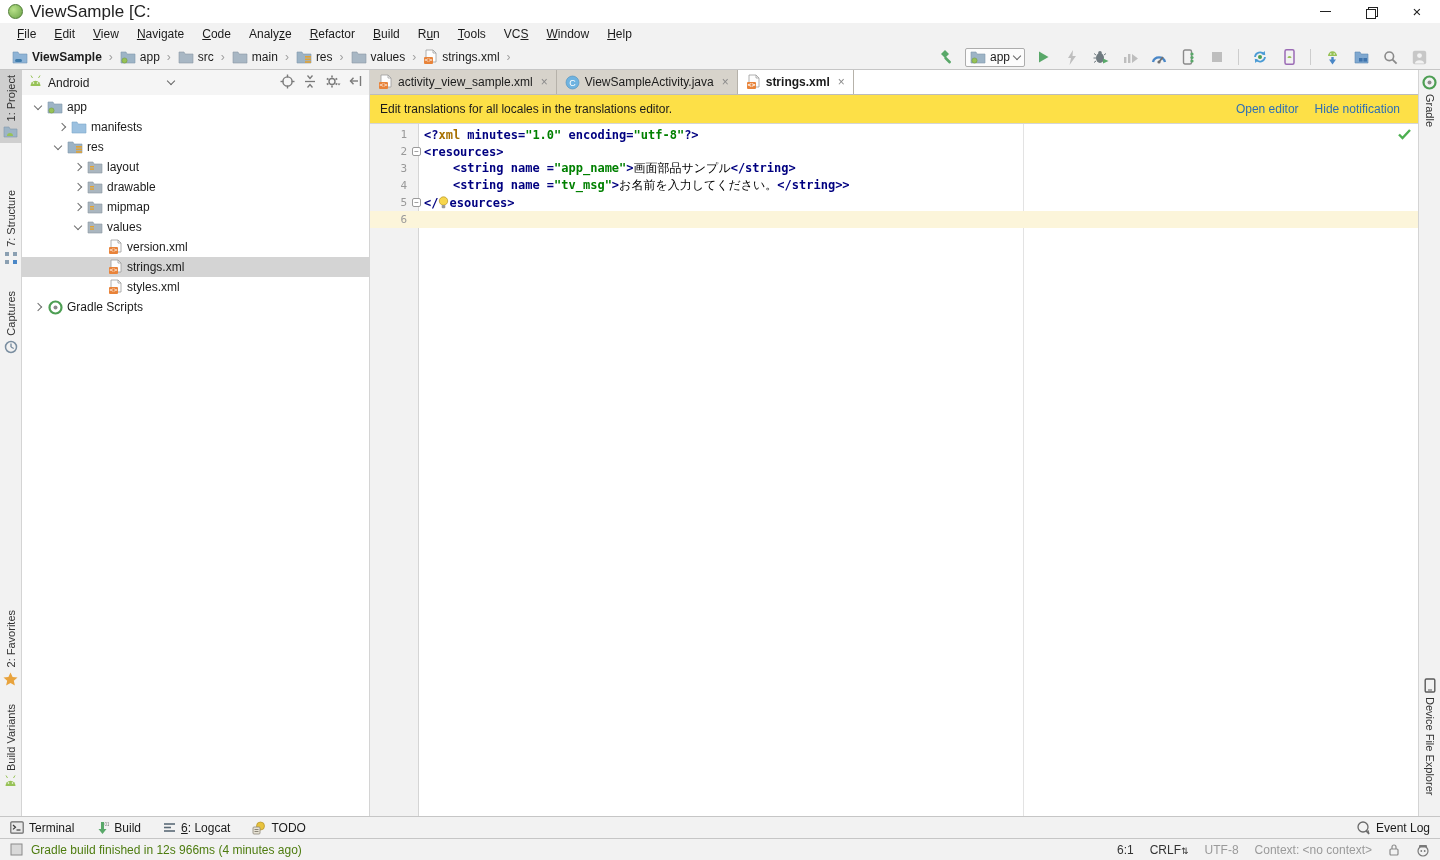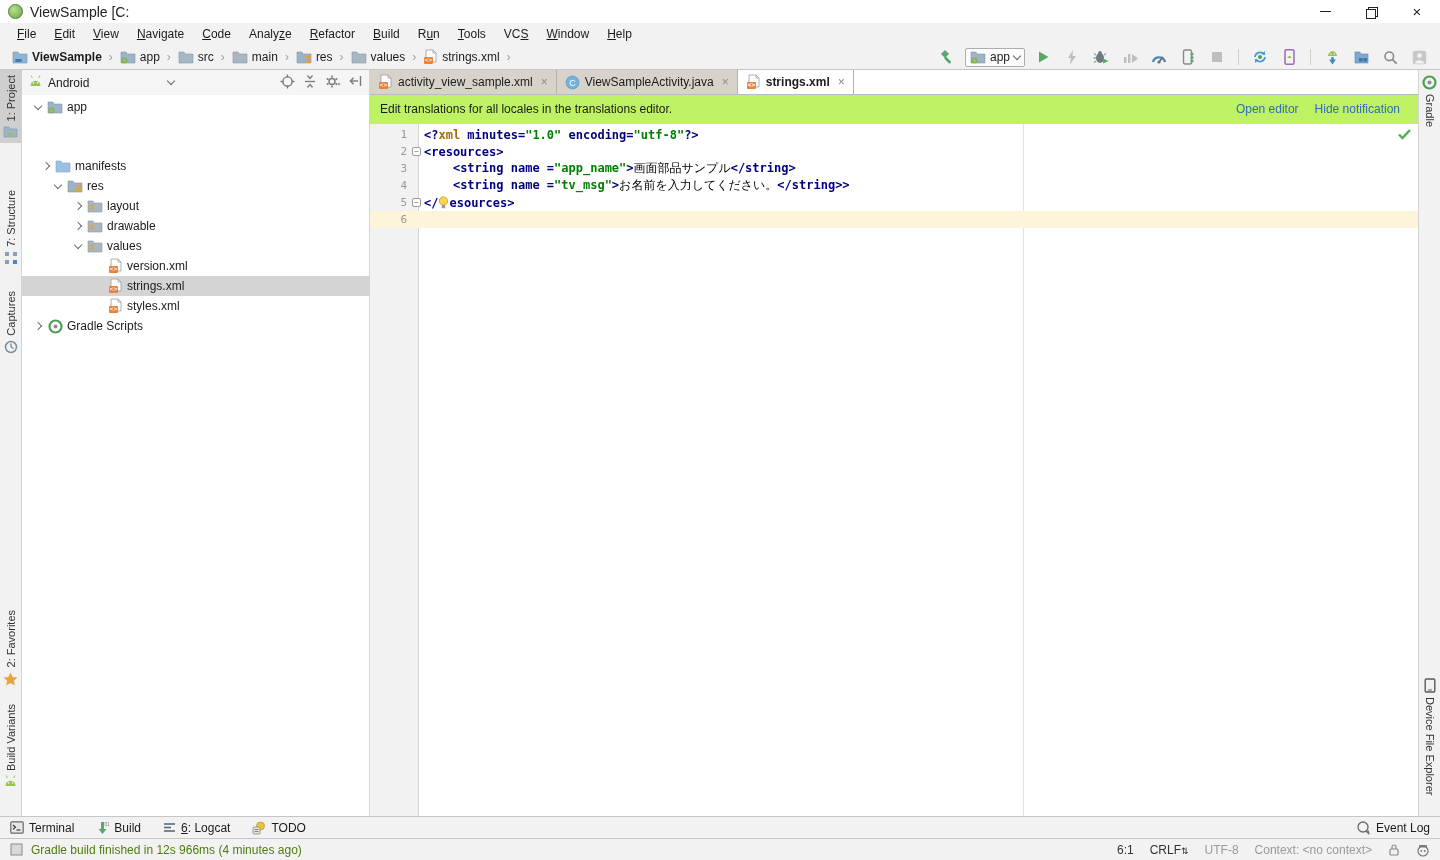--- a/index.html
+++ b/index.html
@@ -3,21 +3,21 @@
 <meta charset="utf-8">
 <style>
 * { box-sizing: border-box; margin: 0; padding: 0; }
 html,body { width:1440px; height:860px; overflow:hidden; }
 body { font-family:"Liberation Sans", sans-serif; font-size:12px; color:#1b1b1b; background:#fff; }
 .app { width:1440px; height:860px; display:flex; flex-direction:column; }
 
 
 .titlebar { height:23px; background:#ffffff; display:flex; align-items:center; padding-left:8px; flex:0 0 auto; }
 .tb-logo { width:15px; height:15px; border-radius:50%; background:radial-gradient(circle at 35% 35%, #b9e28a, #69a146); border:1px solid #4f7d34; margin-right:7px; }
-.tb-title { font-size:14px; color:#222; }
+.tb-title { font-size:17px; color:#222; }
 .win-controls { margin-left:auto; display:flex; height:100%; }
 .win-btn { width:46px; height:100%; display:flex; align-items:center; justify-content:center; color:#222; font-size:12px; cursor:default; }
 .wb-min { width:11px; height:1px; background:#222; display:inline-block; }
 .wb-restore { position:relative; width:10px; height:10px; display:inline-block; }
 .wb-restore:before { content:""; position:absolute; left:2px; top:0; width:8px; height:8px; border:1px solid #222; }
 .wb-restore:after { content:""; position:absolute; left:0; top:2px; width:8px; height:8px; border:1px solid #222; background:#fff; }
 .wb-close { font-size:15px; line-height:1; }
 
 
 .menubar { height:22px; background:#f2f2f2; display:flex; align-items:center; padding-left:8px; flex:0 0 auto; }
@@ -63,21 +63,21 @@
 .chev-d { width:6px; height:6px; border-right:1.4px solid #6e6e6e; border-bottom:1.4px solid #6e6e6e; transform:rotate(45deg); margin-top:-3px; }
 .tr-icon { width:18px; display:flex; align-items:center; justify-content:center; flex:0 0 auto; }
 .tr-label { margin-left:3px; color:#1b1b1b; white-space:nowrap; }
 
 
 .editor-area { flex:1 1 auto; display:flex; flex-direction:column; min-width:0; background:#fff; }
 .tabbar { height:25px; background:#ffffff; border-bottom:1px solid #bcbcbc; display:flex; flex:0 0 auto; }
 .tab { display:flex; align-items:center; gap:5px; padding:0 8px; background:#d7d3cb; border-right:1px solid #b6b2aa; color:#1b1b1b; }
 .tab.active { background:#ffffff; font-weight:bold; }
 .tab .tab-close { color:#8a8a8a; font-size:12px; margin-left:3px; font-weight:normal; }
-.notification { height:29px; background:#bef264; border-bottom:1px solid #d5d5d5; display:flex; align-items:center; padding:0 10px; flex:0 0 auto; }
+.notification { height:29px; background:#fde047; border-bottom:1px solid #d5d5d5; display:flex; align-items:center; padding:0 10px; flex:0 0 auto; }
 .notif-text { color:#1b1b1b; }
 .notif-links { margin-left:auto; display:flex; gap:16px; padding-right:8px; }
 .notif-link { color:#2e6fb5; }
 .editor { flex:1 1 auto; position:relative; background:#fff; overflow:hidden; }
 .gutter-col { position:absolute; left:0; top:0; bottom:0; width:49px; background:#f2f2f2; border-right:1px solid #d5d5d5; }
 .caret-strip { position:absolute; left:0; right:0; height:17px; background:#fcf5da; z-index:1; }
 .margin-line { position:absolute; left:653px; top:0; bottom:0; width:1px; background:#e3e3e3; }
 .code-rows { position:absolute; left:0; top:2px; right:0; z-index:2; }
 .code-row { height:17px; display:flex; align-items:center; position:relative; }
 .ln { width:49px; flex:0 0 auto; text-align:right; padding-right:12px; color:#999; font-family:"DejaVu Sans Mono", monospace; font-size:11px; }
@@ -497,21 +497,21 @@
             <span class="tr-icon">
               <span class="icon i-folder-app" style="display: inline-flex;">
                 <svg width="16" height="14" viewBox="0 0 16 14">
                   <path d="M1 2h5l1 2h8v9H1z" fill="#9db4c6" stroke="#7f98ab" stroke-width=".6"></path>
                   <circle cx="4.5" cy="10.5" r="2.6" fill="#97c257" stroke="#6d9438" stroke-width=".5"></circle>
                 </svg>
               </span>
             </span>
             <span class="tr-label">app</span>
           </div>
-          <div class="tree-row" style="padding-left: 16px; margin-top: 39px;">
+          <div class="tree-row" style="padding-left: 32px;">
             <span class="tr-chev">
               <span class="chev-r"></span>
             </span>
             <span class="tr-icon">
               <span class="icon i-folder-blue" style="display: inline-flex;">
                 <svg width="16" height="14" viewBox="0 0 16 14">
                   <path d="M1 2h5l1 2h8v9H1z" fill="#9cc1e0" stroke="#7da7c9" stroke-width=".6"></path>
                 </svg>
               </span>
             </span>
@@ -555,20 +555,35 @@
             <span class="tr-icon">
               <span class="icon i-folder-sub" style="display: inline-flex;">
                 <svg width="16" height="14" viewBox="0 0 16 14">
                   <path d="M1 2h5l1 2h8v9H1z" fill="#aab6bf" stroke="#8c98a1" stroke-width=".6"></path>
                   <rect x="3" y="6" width="4" height="1.4" fill="#e2a233"></rect>
                   <rect x="3" y="8.4" width="4" height="1.4" fill="#e2a233"></rect>
                 </svg>
               </span>
             </span>
             <span class="tr-label">drawable</span>
+          </div>
+          <div class="tree-row" style="padding-left: 48px;">
+            <span class="tr-chev">
+              <span class="chev-r"></span>
+            </span>
+            <span class="tr-icon">
+              <span class="icon i-folder-sub" style="display: inline-flex;">
+                <svg width="16" height="14" viewBox="0 0 16 14">
+                  <path d="M1 2h5l1 2h8v9H1z" fill="#aab6bf" stroke="#8c98a1" stroke-width=".6"></path>
+                  <rect x="3" y="6" width="4" height="1.4" fill="#e2a233"></rect>
+                  <rect x="3" y="8.4" width="4" height="1.4" fill="#e2a233"></rect>
+                </svg>
+              </span>
+            </span>
+            <span class="tr-label">mipmap</span>
           </div>
           <div class="tree-row" style="padding-left: 48px;">
             <span class="tr-chev">
               <span class="chev-d"></span>
             </span>
             <span class="tr-icon">
               <span class="icon i-folder-sub" style="display: inline-flex;">
                 <svg width="16" height="14" viewBox="0 0 16 14">
                   <path d="M1 2h5l1 2h8v9H1z" fill="#aab6bf" stroke="#8c98a1" stroke-width=".6"></path>
                   <rect x="3" y="6" width="4" height="1.4" fill="#e2a233"></rect>

